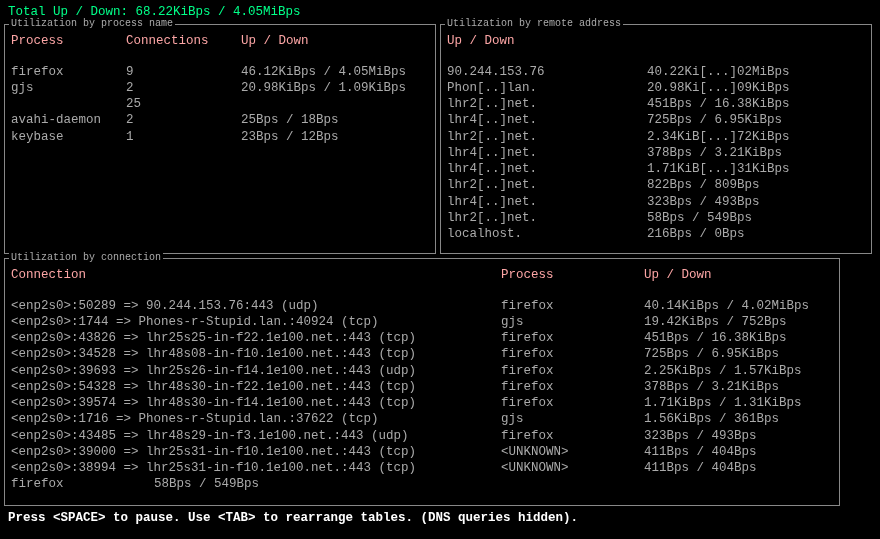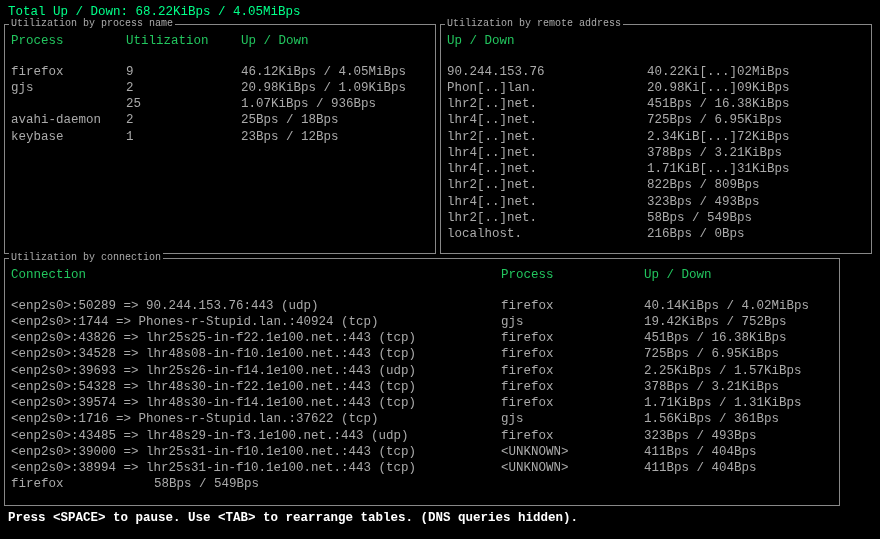--- a/index.html
+++ b/index.html
@@ -49,21 +49,21 @@
     }
     .panel-right {
       width: 432px;
       height: 230px;
     }
     .panel-full {
       width: 836px;
       height: 248px;
     }
     .table-header {
-      color: #22c55e;
+      color: #fca5a5;
       display: flex;
       margin-bottom: 14px;
     }
     .table-row {
       display: flex;
       white-space: pre;
     }
     .col-process { width: 115px; }
     .col-conns { width: 115px; }
     .col-updown { flex: 1; }
@@ -84,27 +84,27 @@
 <div class="header">
   <span>Total Up / Down: </span><span>68.22KiBps / 4.05MiBps</span>
 </div>
 
 <div class="panels-row">
 
   <div class="panel panel-left">
     <div class="panel-title">Utilization by process name</div>
     <div class="table-header">
       <span class="col-process">Process</span>
-      <span class="col-conns">Utilization</span>
+      <span class="col-conns">Connections</span>
       <span class="col-updown">Up / Down</span>
     </div>
     <div id="process-rows">
         <div class="table-row"><span class="col-process">firefox</span><span class="col-conns">9</span><span class="col-updown">46.12KiBps / 4.05MiBps</span></div>
         <div class="table-row"><span class="col-process">gjs</span><span class="col-conns">2</span><span class="col-updown">20.98KiBps / 1.09KiBps</span></div>
-        <div class="table-row"><span class="col-process"><unknown></unknown></span><span class="col-conns">25</span><span class="col-updown">1.07KiBps / 936Bps</span></div>
+        <div class="table-row"><span class="col-process"><unknown></unknown></span><span class="col-conns">25</span></div>
         <div class="table-row"><span class="col-process">avahi-daemon</span><span class="col-conns">2</span><span class="col-updown">25Bps / 18Bps</span></div>
         <div class="table-row"><span class="col-process">keybase</span><span class="col-conns">1</span><span class="col-updown">23Bps / 12Bps</span></div>
       </div>
   </div>
 
   <div class="panel panel-right">
     <div class="panel-title">Utilization by remote address</div>
     <div class="table-header">
       <span class="col-updown2">Up / Down</span>
     </div>

